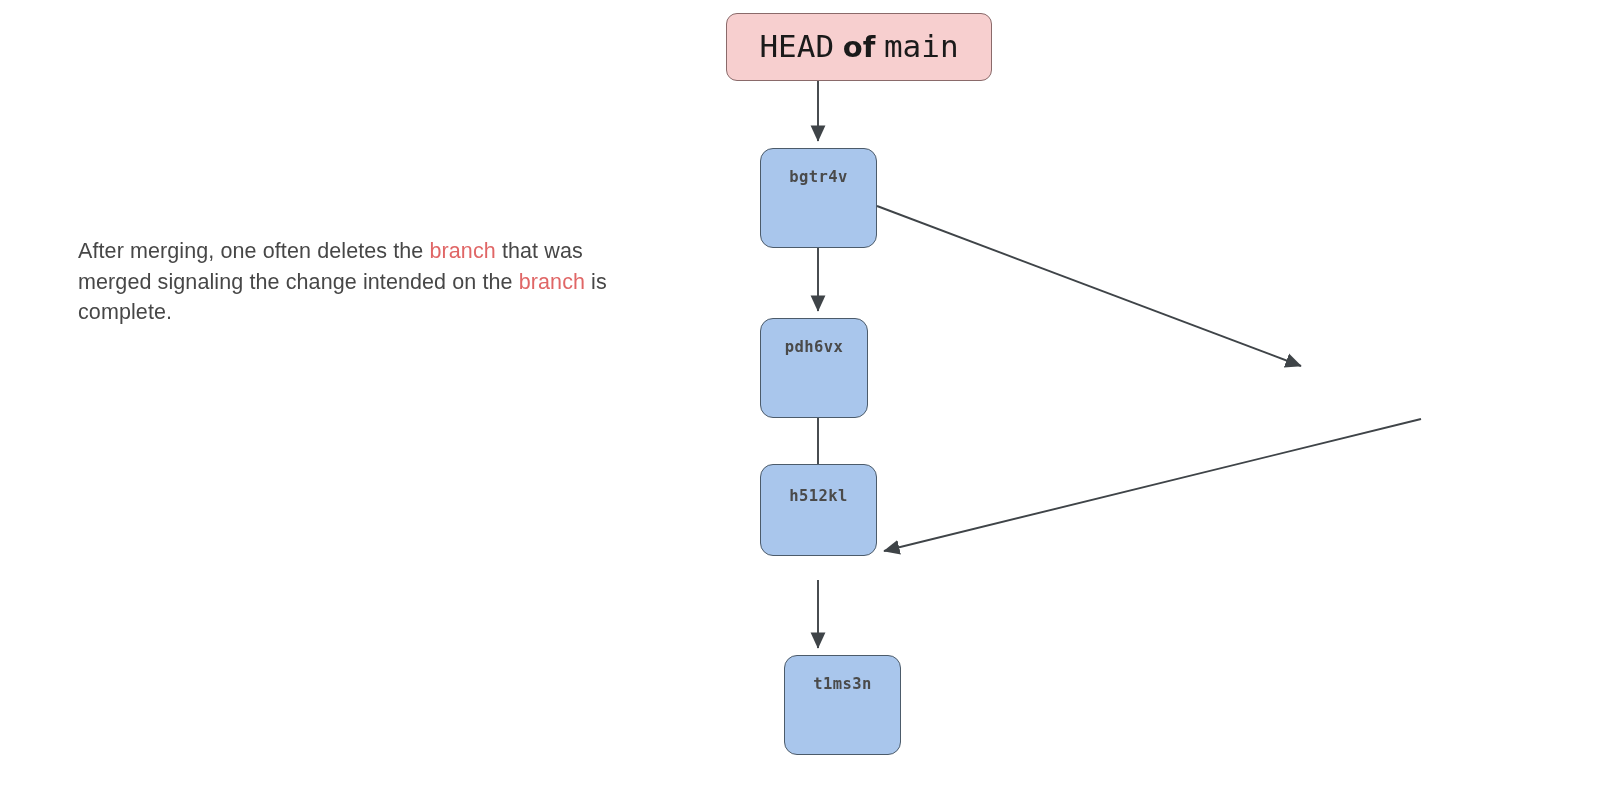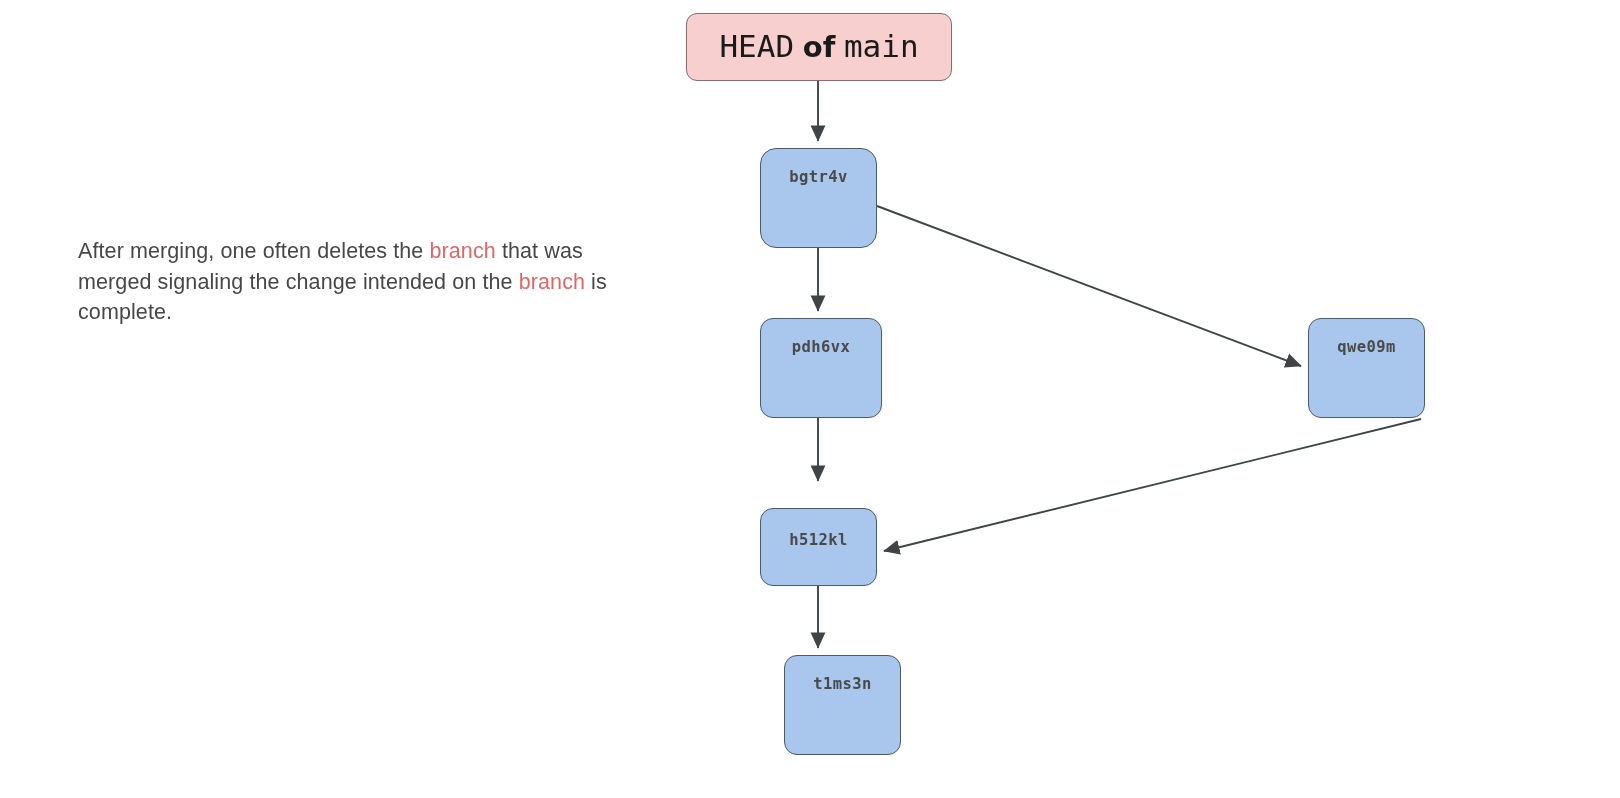--- a/index.html
+++ b/index.html
@@ -64,20 +64,21 @@
     font-size: 15.5px;
     font-weight: 700;
     color: #4a4a4a;
     letter-spacing: 0.4px;
   }
 
   .node-head {
     background: #f7cfcf;
     border: 1.8px solid #8a6a6a;
     border-radius: 11px;
+    margin-left: 40px;
   }
   .node-head .head-label {
     position: absolute;
     left: 0; right: 0;
     top: 14px;
     text-align: center;
     white-space: nowrap;
     font-size: 31px;
     color: #1a1a1a;
   }
@@ -86,23 +87,23 @@
     font-weight: 400;
   }
   .node-head .of {
     font-family: "DejaVu Sans", "Liberation Sans", sans-serif;
     font-weight: 700;
     font-size: 29px;
   }
 
   
   #node-head      { left: 686px; top: 13px;  width: 266px; height: 68px; }
-  #node-bgtr4v    { left: 760px; top: 148px; width: 117px; height: 100px; border-radius: 16px; }
-  #node-pdh6vx    { left: 760px; top: 318px; width: 122px; height: 100px; }
-  #node-h512kl    { left: 760px; top: 508px; width: 117px; height: 78px; }
+  #node-bgtr4v    { left: 760px; top: 148px; width: 117px; height: 100px; }
+  #node-pdh6vx    { left: 760px; top: 318px; width: 108px; height: 100px; }
+  #node-h512kl    { left: 760px; top: 464px; width: 117px; height: 92px; }
   #node-t1ms3n    { left: 760px; top: 655px; width: 117px; height: 100px; margin-left: 24px; }
   #node-qwe09m    { left: 1308px; top: 318px; width: 117px; height: 100px; }
 
   #node-h512kl .node-label { top: 22px; }
 
   .edge-layer {
     position: absolute;
     left: 0; top: 0;
     width: 1620px;
     height: 798px;
@@ -163,17 +164,14 @@
   </div>
 
   <div class="node node-commit" id="node-h512kl">
     <span class="node-label">h512kl</span>
   </div>
 
   <div class="node node-commit" id="node-t1ms3n">
     <span class="node-label">t1ms3n</span>
   </div>
 
-  <div class="node node-commit" id="node-qwe09m">
-    <span class="node-label">qwe09m</span>
-  </div>
 
 </div>
 
 </body></html>

